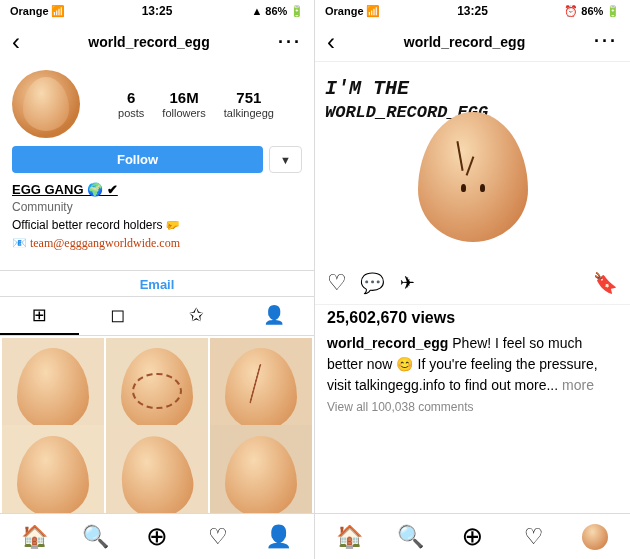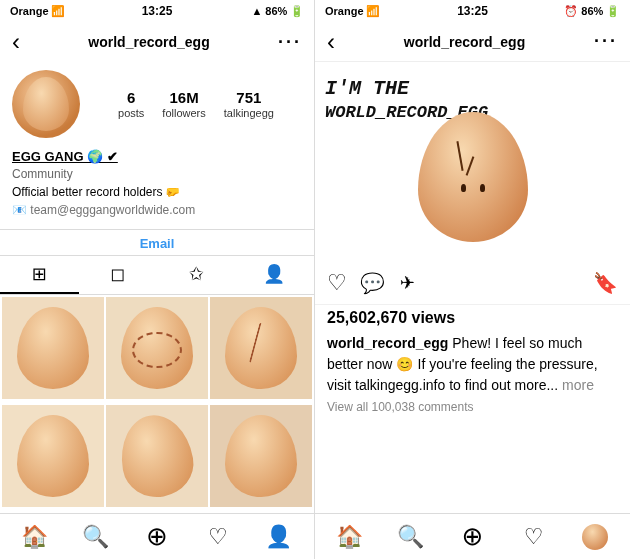--- a/index.html
+++ b/index.html
@@ -146,31 +146,32 @@
       color: #666;
       line-height: 1.4;
     }
     .bio-desc {
       font-size: 12px;
       color: #000;
       line-height: 1.5;
     }
     .bio-email {
       font-size: 12px;
-      color: #737373;
+      color: #c2410c;
       line-height: 1.5;
+      font-family: Liberation Serif, serif;
     }
     .bio-link {
       color: #3897f0;
       font-size: 13px;
       font-weight: 600;
       text-align: center;
       padding: 6px 0 4px 0;
       border-top: 1px solid #dbdbdb;
-      margin-top: 4px;
+      margin-top: 12px;
     }
 
     
     .tabs-bar {
       display: flex;
       border-top: 1px solid #dbdbdb;
       border-bottom: 1px solid #dbdbdb;
       height: 40px;
     }
     .tab-item {
@@ -429,20 +430,24 @@
         <span class="stat-number">16M</span>
         <span class="stat-label">followers</span>
       </div>
       <div class="stat-item">
         <span class="stat-number">751</span>
         <span class="stat-label">talkingegg</span>
       </div>
     </div>
   </div>
 
+  <div class="profile-actions">
+    <button class="follow-btn">Follow</button>
+    <button class="dropdown-btn">▼</button>
+  </div>
 
   <div class="bio-section">
     <div class="bio-name">EGG GANG 🌍 ✔</div>
     <div class="bio-category">Community</div>
     <div class="bio-desc">Official better record holders 🤛</div>
     <div class="bio-email">
       <span>📧</span>
       <span>team@egggangworldwide.com</span>
     </div>
   </div>

